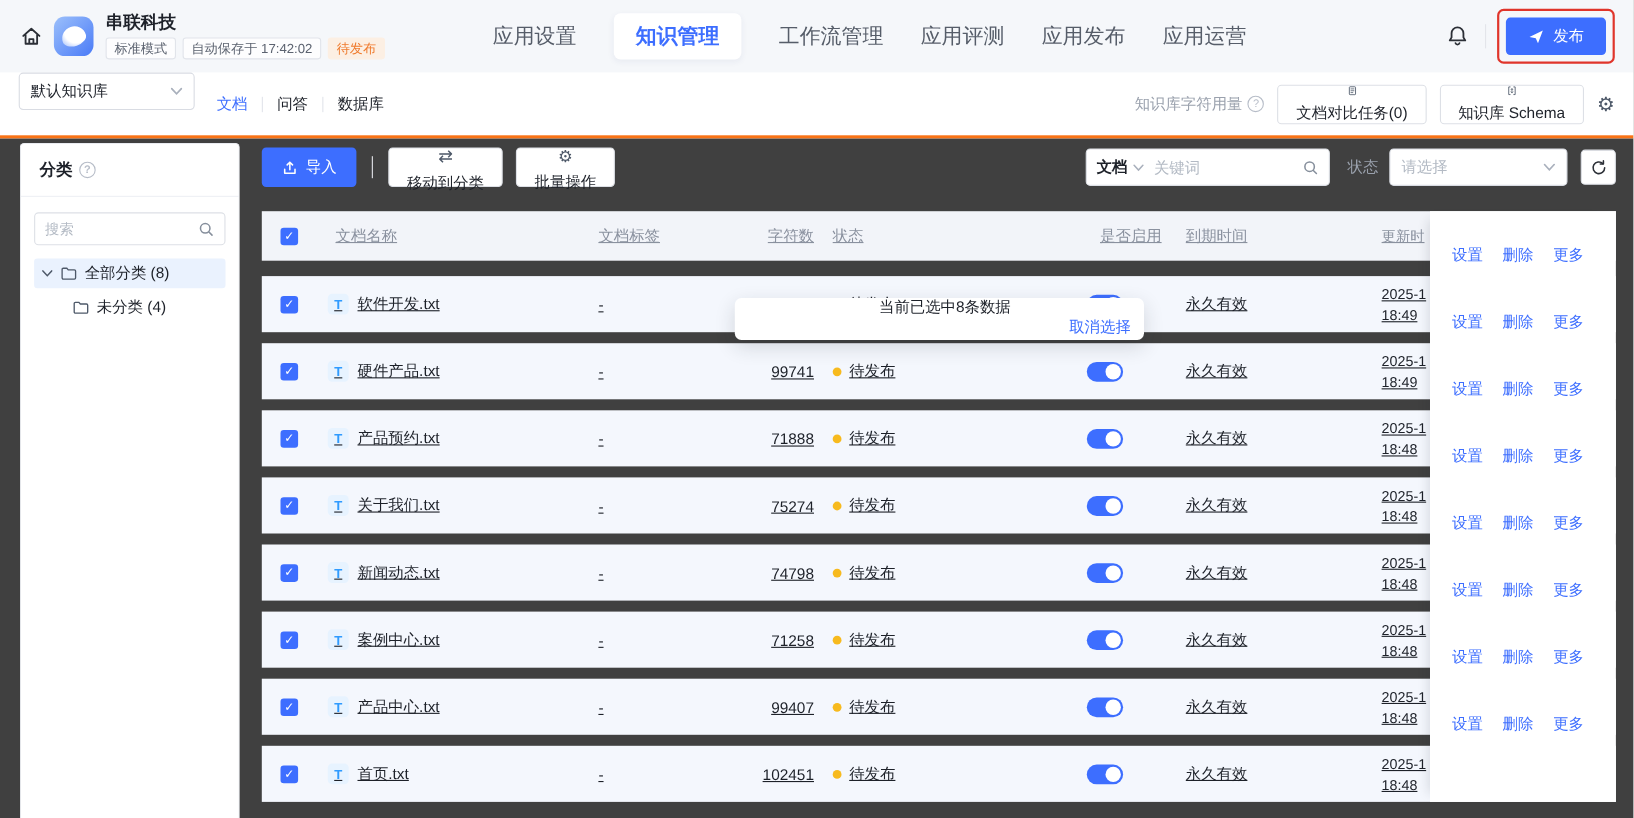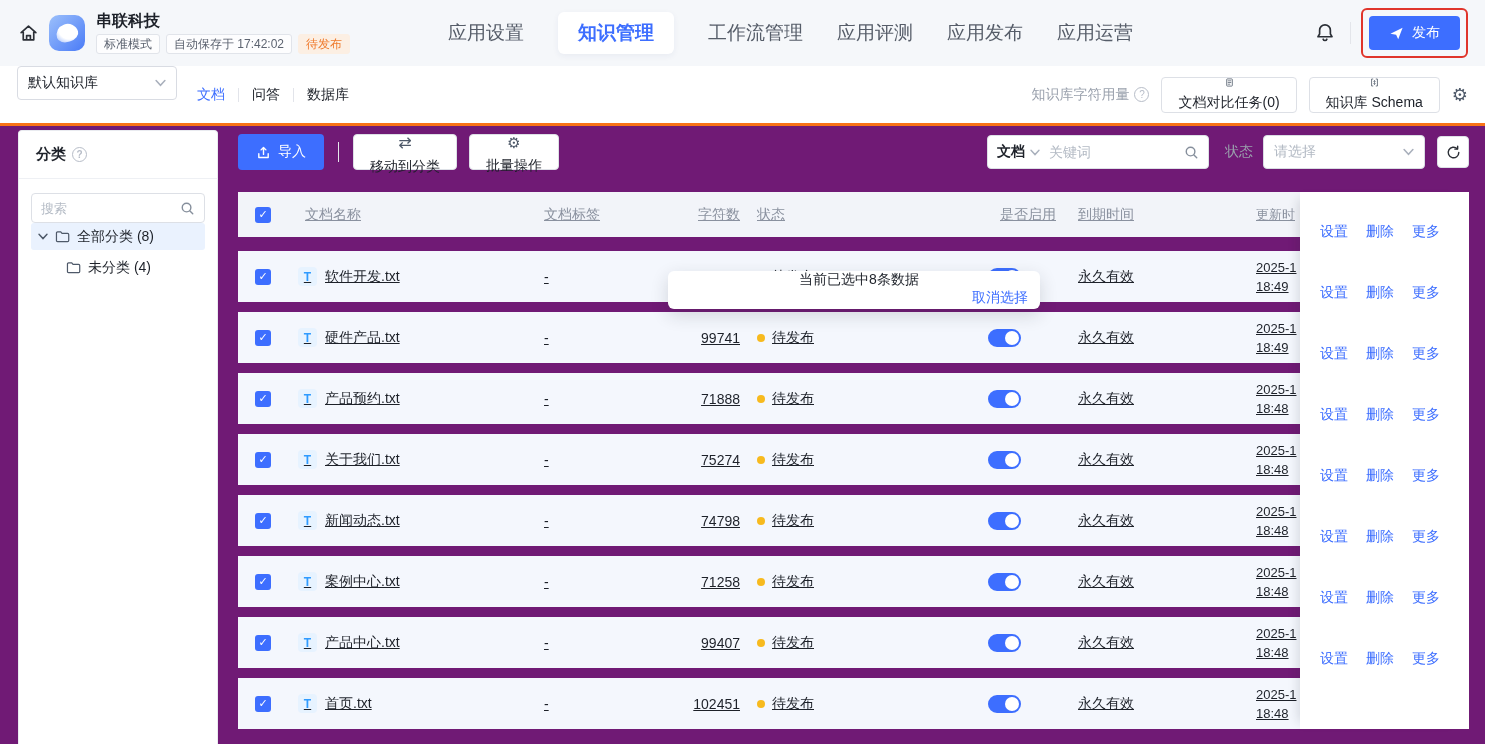--- a/index.html
+++ b/index.html
@@ -34,27 +34,27 @@
   .kb-tab { font-size:14px; color:#1d2129; cursor:pointer; }
   .kb-tab.active { color:#3d6eff; }
   .tab-sep { width:1px; height:14px; background:#e2e4ea; margin:0 13px; }
   .kb-right { margin-left:auto; display:flex; align-items:center; gap:12px; }
   .usage { display:flex; align-items:center; gap:5px; font-size:14px; color:#9aa1ad; }
   .qmark { width:15px; height:15px; border:1px solid #b7bdc8; border-radius:50%; color:#b7bdc8; font-size:10px; display:flex; align-items:center; justify-content:center; }
   .ghost-btn { height:36px; border:1px solid #dde0e6; background:#fff; border-radius:4px; padding:0 16px; font-size:14px; color:#1d2129; display:flex; align-items:center; gap:7px; cursor:pointer; font-family:inherit;flex-direction:column; }
   .gear-glyph { font-size:18px; color:#4e5969; cursor:pointer; line-height:1; }
 
   
-  .content { position:absolute; top:126px; left:0; right:0; bottom:0; background:#701a75; }
+  .content { position:absolute; top:126px; left:0; right:0; bottom:0; background:#404040; }
   .side { position:absolute; left:18px; top:4px; bottom:0; width:200px; background:#fff; border:1px solid #e9ebf0; border-bottom:none; border-radius:4px 4px 0 0; }
   .side-title { height:48px; display:flex; align-items:center; gap:6px; padding:0 17px; font-size:15px; font-weight:bold; color:#1d2129; border-bottom:1px solid #eef0f4; }
   .side-search { margin:14px 12px 0; height:30px; border:1px solid #dde0e6; border-radius:4px; display:flex; align-items:center; padding:0 9px; background:#fff; }
   .side-search input { border:none; outline:none; flex:1; font-size:13px; color:#1d2129; font-family:inherit; min-width:0; background:transparent; }
   .side-search input::placeholder { color:#b3bac4; }
-  .tree { }
+  .tree { margin-top:12px; }
   .tree-item { height:27px; display:flex; align-items:center; gap:7px; font-size:14px; color:#1d2129; margin:0 12px 4px; border-radius:3px; padding:0 7px; cursor:pointer; }
   .tree-item.selected { background:#eaf2fe; }
   .tree-item.child { margin-left:40px; }
 
   .main { position:absolute; left:238px; top:0; width:1231px; }
 
   
   .toolbar { margin-top:8px; height:36px; display:flex; align-items:center; }
   .primary-btn { height:36px; background:#3d6eff; color:#fff; border:none; border-radius:4px; padding:0 18px; font-size:14px; display:flex; align-items:center; gap:7px; cursor:pointer; font-family:inherit; }
   .tb-sep { width:1px; height:20px; background:#e5e6eb; margin:0 14px; }

